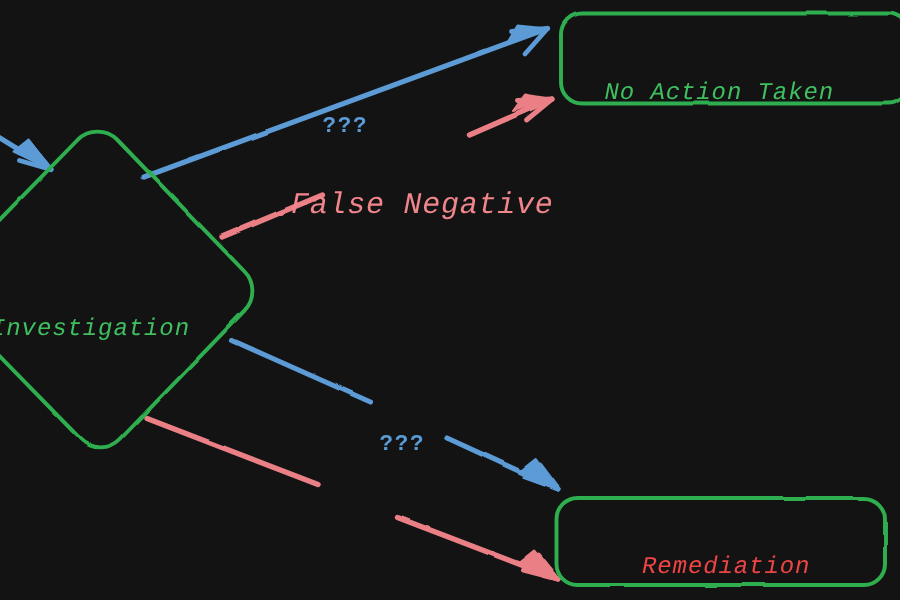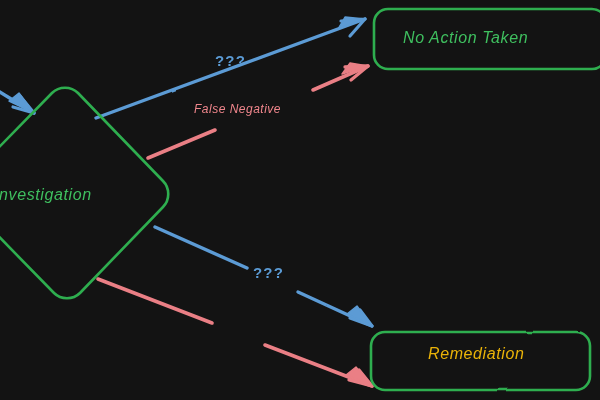--- a/index.html
+++ b/index.html
@@ -20,30 +20,31 @@
     top: 0;
     left: 0;
     width: 600px;
     height: 400px;
     overflow: visible;
   }
   .node-label,
   .edge-label {
     position: absolute;
     white-space: nowrap;
-    font-family: Liberation Sans, sans-serif;
+    font-family: Liberation Mono, monospace;
     pointer-events: none;
+    margin-top: 24px;
   }
   .node-label {
     font-size: 16px;
     letter-spacing: 0.6px;
     font-style: italic;
   }
   .edge-label {
-    font-size: 12px;
+    font-size: 20px;
     letter-spacing: 0.5px;
     font-style: italic;
   }
   .edge-label.unknown {
     font-size: 15px;
     letter-spacing: 1.2px;
     font-weight: 700;
     font-style: normal;
   }
 </style>
@@ -115,21 +116,21 @@
 
     <g filter="url(#sketchy)">
       <rect x="371" y="332" width="219" height="58" rx="14" ry="14" fill="none" stroke="#2fae4f" stroke-width="2.6"></rect>
     </g>
   </svg>
 
   <div class="node-label" style="left:-6px; top:186px; color:#3fbf5f;">Investigation</div>
 
   <div class="node-label" style="left:403px; top:29px; color:#3fbf5f;">No Action Taken</div>
 
-  <div class="node-label" style="left:428px; top:345px; color:#eab308;">Remediation</div>
+  <div class="node-label" style="left:428px; top:345px; color:#ef4444;">Remediation</div>
 
   <div class="edge-label unknown" style="left:215px; top:52px; color:#5b9bd5;">???</div>
 
   <div class="edge-label" style="left:194px; top:102px; color:#f0868c;">False Negative</div>
 
   <div class="edge-label unknown" style="left:253px; top:264px; color:#5b9bd5;">???</div>
 
 
 </div>
 

